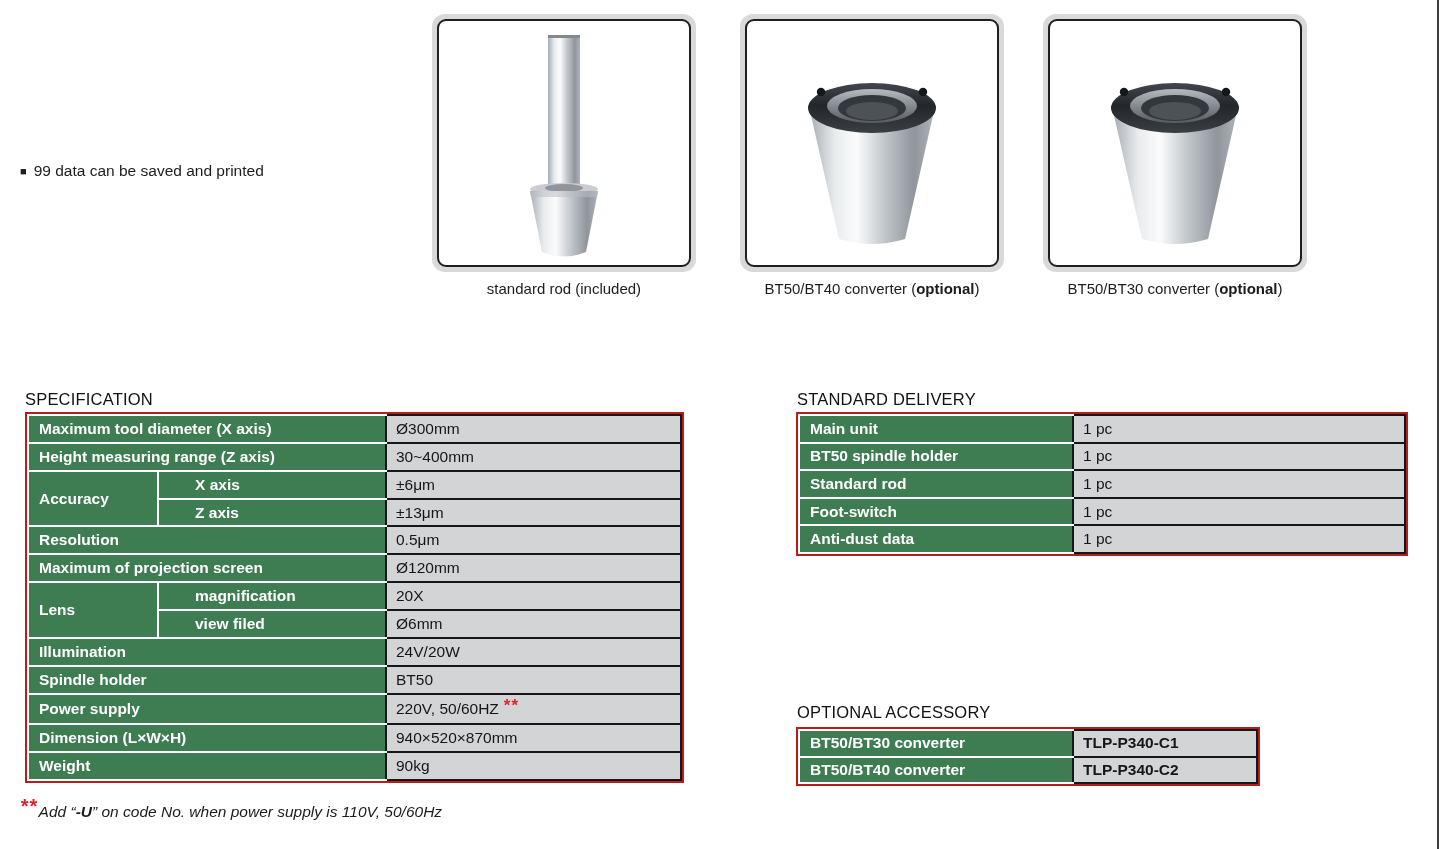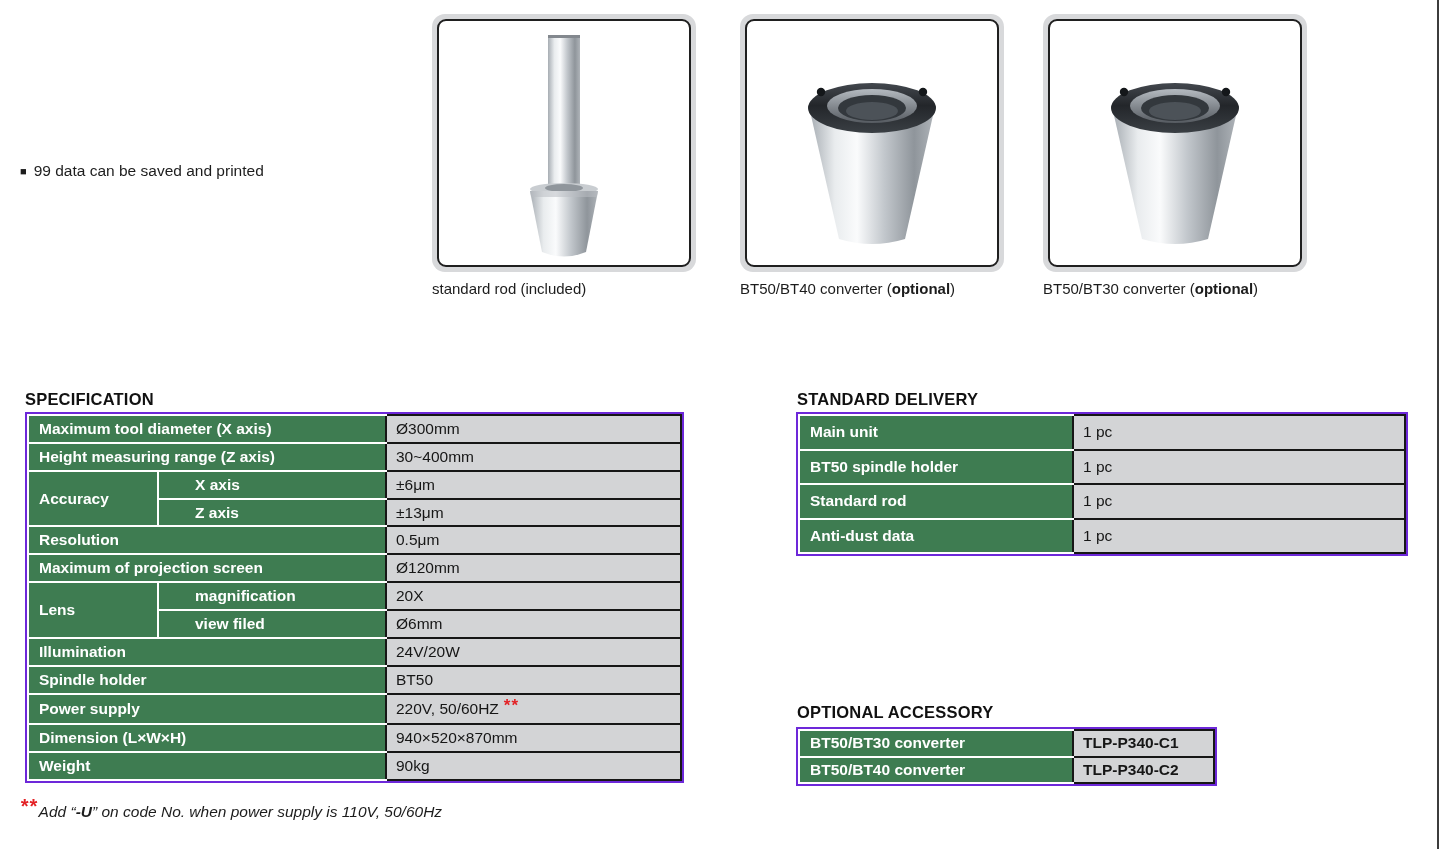--- a/index.html
+++ b/index.html
@@ -16,27 +16,27 @@
     position:absolute; width:264px; height:258px; top:14px;
     background:#d8d9db; border-radius:13px; padding:5px; box-sizing:border-box;
   }
   .card-inner {
     width:100%; height:100%; background:#ffffff;
     border:2px solid #1f1f1f; border-radius:9px; box-sizing:border-box;
     display:flex; align-items:center; justify-content:center; overflow:hidden;
   }
   .card-inner svg { width:100%; height:100%; display:block; }
   .caption {
-    position:absolute; top:280px; width:264px; text-align:left;
+    position:absolute; top:280px; width:264px; text-align:center;
     font-size:15px; color:#1c1c1c; white-space:nowrap;
   }
   
-  .sec-title { position:absolute; font-size:16.5px; font-weight:bold; color:#111; letter-spacing:.2px; }
-  
-  .twrap { position:absolute; border:2px solid #6d28d9; box-sizing:border-box; background:#fff; }
+  .sec-title { position:absolute; font-size:16.5px; font-weight:normal; color:#111; letter-spacing:.2px; }
+  
+  .twrap { position:absolute; border:2px solid #b91c1c; box-sizing:border-box; background:#fff; }
   .twrap table { width:100%; height:100%; border-collapse:collapse; table-layout:fixed; }
   td { font-size:15.5px; white-space:nowrap; overflow:hidden; vertical-align:middle; }
   td.g {
     background:#3E7C51; color:#ffffff; font-weight:bold;
     border:2px solid #ffffff; border-right:0; padding:0 0 0 10px;
   }
   td.gsub { border-left:2px solid #ffffff;padding-left:36px; }
   td.v {
     background:#D3D4D6; color:#161616;
     border:2px solid #161616; padding:0 0 0 9px;
@@ -215,29 +215,33 @@
       </tr>
       <tr>
         <td class="g">BT50 spindle holder</td>
         <td class="v">1 pc</td>
       </tr>
       <tr>
         <td class="g">Standard rod</td>
         <td class="v">1 pc</td>
       </tr>
       <tr>
+        <td class="g">Foot-switch</td>
+        <td class="v">1 pc</td>
+      </tr>
+      <tr>
         <td class="g">Anti-dust data</td>
         <td class="v">1 pc</td>
       </tr>
     </tbody>
       </table>
   </div>
 
   <div class="sec-title" style="left:797px; top:703px">OPTIONAL ACCESSORY</div>
-  <div class="twrap" style="left:796px; top:727px; width:421px; height:59px">
+  <div class="twrap" style="left:796px; top:727px; width:464px; height:59px">
     <table>
       <colgroup>
           <col style="width:274px">
           <col>
         </colgroup>
       <tbody>
           <tr>
         <td class="g">BT50/BT30 converter</td>
         <td class="v vb">TLP-P340-C1</td>
       </tr>

